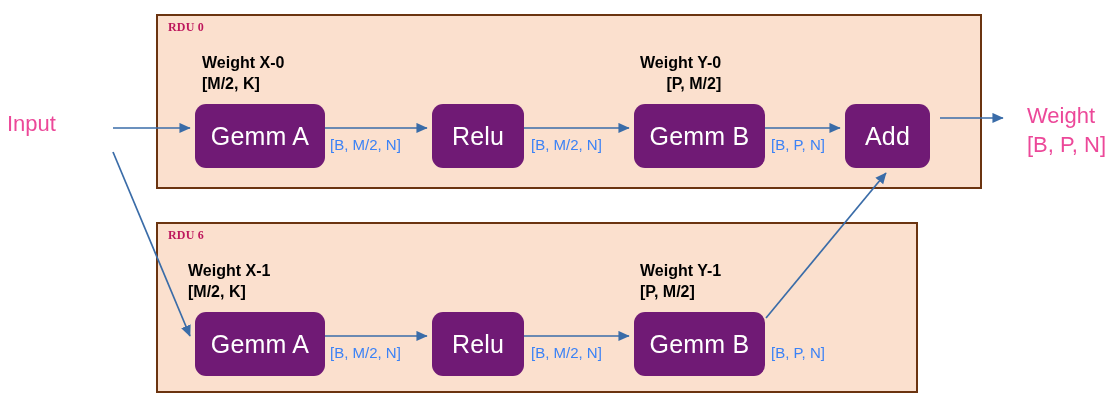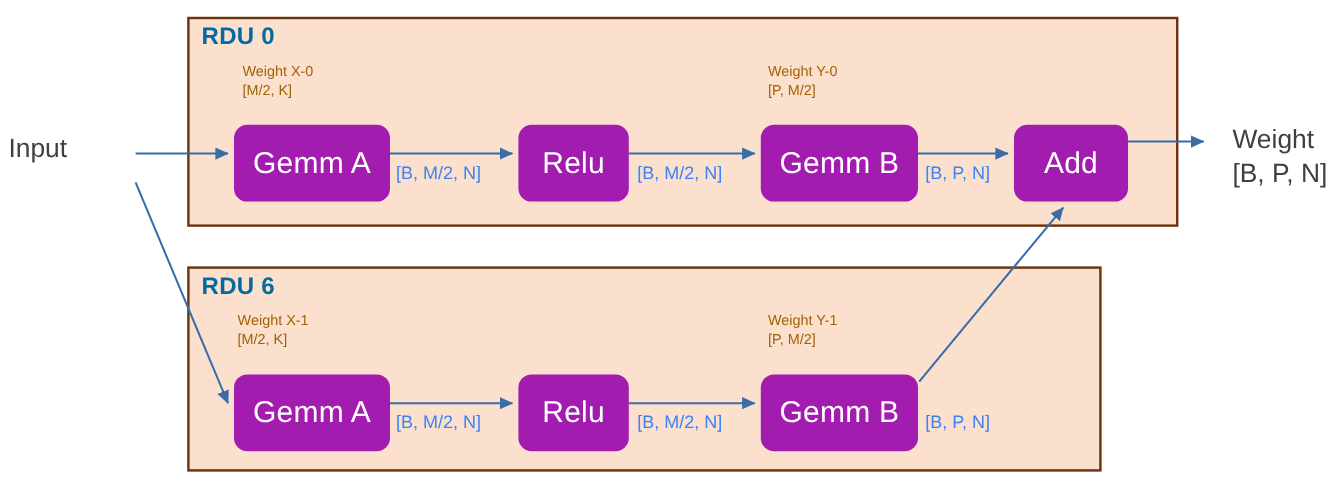--- a/index.html
+++ b/index.html
@@ -24,57 +24,59 @@
   }
   .rdu-box {
     position: absolute;
     background: #FBE0CE;
     border: 2px solid #6B3410;
     box-sizing: border-box;
   }
   .rdu-title {
     position: absolute;
     font-weight: bold;
-    font-size: 20px;
-    color: #0369a1;
+    font-size: 12px;
+    color: #be185d;
     letter-spacing: 0.2px;
     white-space: nowrap;
+    font-family: Liberation Serif, serif;
   }
   .weight-label {
     position: absolute;
-    font-size: 12px;
-    color: #a16207;
+    font-size: 16px;
+    color: #000000;
     line-height: 1.33;
     white-space: nowrap;
+    font-weight: bold;
   }
   .weight-label span {
     display: block;
   }
   .op-node {
     position: absolute;
-    background: #a21caf;
+    background: #701a75;
     border-radius: 11px;
     color: #ffffff;
     display: flex;
     align-items: center;
     justify-content: center;
     font-size: 25px;
     letter-spacing: 0.2px;
     box-sizing: border-box;
   }
   .edge-label {
     position: absolute;
     font-size: 15px;
     color: #3b82f6;
     white-space: nowrap;
   }
   .io-label {
     position: absolute;
     font-size: 22px;
-    color: #404040;
+    color: #ec4899;
     line-height: 1.3;
     white-space: nowrap;
   }
   .io-label span {
     display: block;
   }
 </style>
 </head>
 <body>
 
@@ -83,26 +85,26 @@
   <div class="rdu-box" style="left:156px; top:14px; width:826px; height:175px;"></div>
   <div class="rdu-box" style="left:156px; top:222px; width:762px; height:171px;"></div>
 
   <div class="rdu-title" style="left:168px; top:20px;">RDU 0</div>
   <div class="rdu-title" style="left:168px; top:228px;">RDU 6</div>
 
   <div class="weight-label" style="left:202px; top:52px;">
     <span>Weight X-0</span>
     <span>[M/2, K]</span>
   </div>
-  <div class="weight-label" style="left:640px; top:52px;">
+  <div class="weight-label" style="left:640px; top:52px;text-align:right;">
     <span>Weight Y-0</span>
     <span>[P, M/2]</span>
   </div>
 
-  <div class="weight-label" style="left:198px; top:260px;">
+  <div class="weight-label" style="left:188px; top:260px;">
     <span>Weight X-1</span>
     <span>[M/2, K]</span>
   </div>
   <div class="weight-label" style="left:640px; top:260px;">
     <span>Weight Y-1</span>
     <span>[P, M/2]</span>
   </div>
 
   <svg id="wires" viewBox="0 0 1119 410">
     <defs>
@@ -125,21 +127,21 @@
       <path d="M325,336 L427,336"></path>
       <path d="M524,336 L629,336"></path>
 
       <path d="M766,318 L886,173"></path>
     </g>
   </svg>
 
   <div class="op-node" style="left:195px; top:104px; width:130px; height:64px;">Gemm A</div>
   <div class="op-node" style="left:432px; top:104px; width:92px; height:64px;">Relu</div>
   <div class="op-node" style="left:634px; top:104px; width:131px; height:64px;">Gemm B</div>
-  <div class="op-node" style="left:845px; top:104px; width:95px; height:64px;">Add</div>
+  <div class="op-node" style="left:845px; top:104px; width:85px; height:64px;">Add</div>
 
   <div class="op-node" style="left:195px; top:312px; width:130px; height:64px;">Gemm A</div>
   <div class="op-node" style="left:432px; top:312px; width:92px; height:64px;">Relu</div>
   <div class="op-node" style="left:634px; top:312px; width:131px; height:64px;">Gemm B</div>
 
   <div class="edge-label" style="left:330px; top:136px;">[B, M/2, N]</div>
   <div class="edge-label" style="left:531px; top:136px;">[B, M/2, N]</div>
   <div class="edge-label" style="left:771px; top:136px;">[B, P, N]</div>
 
   <div class="edge-label" style="left:330px; top:344px;">[B, M/2, N]</div>

